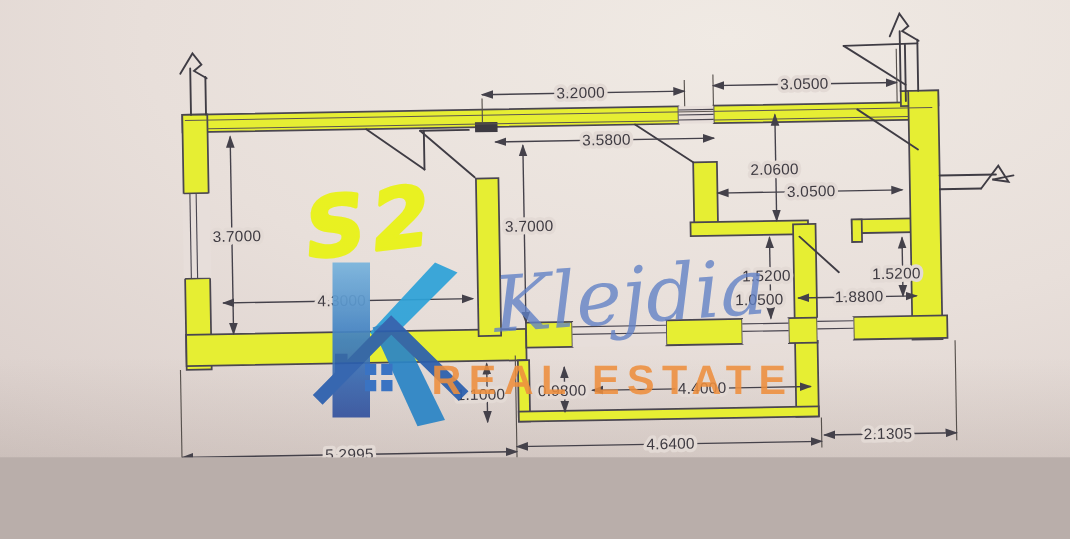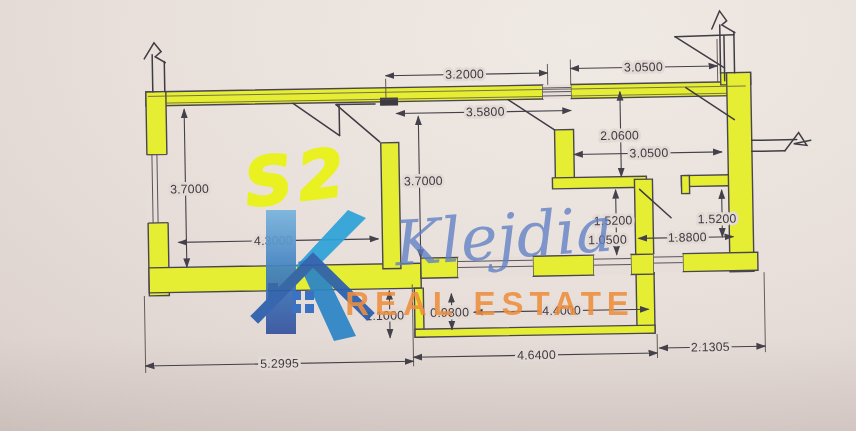--- a/index.html
+++ b/index.html
@@ -1,17 +1,17 @@
 <!DOCTYPE html>
 <html><head>
 <meta charset="utf-8">
 <style>
   html,body{margin:0;padding:0;background:#b9aeaa;}
   .stage{
-    position:relative;width:856px;height:431px;overflow:hidden;
+    position:relative;width:856px;height:366px;overflow:hidden;
     background:
       linear-gradient(to bottom, rgba(0,0,0,0) 78%, rgba(90,70,60,.10) 100%),
       radial-gradient(130% 150% at 68% 8%, #f0eae4 0%, #e8dfda 42%, #ddd2ce 72%, #cec3bf 100%);
     font-family:"Liberation Sans",sans-serif;
   }
   svg{position:absolute;left:0;top:0;}
   .wall{fill:#e6ee33;stroke:#4a4650;stroke-width:1.4;}
   .cap{fill:#3d3a42;stroke:none;}
   .paper{fill:#e7deda;stroke:none;}
   .ln{stroke:#3f3c44;stroke-width:1.5;fill:none;stroke-linecap:round;}

